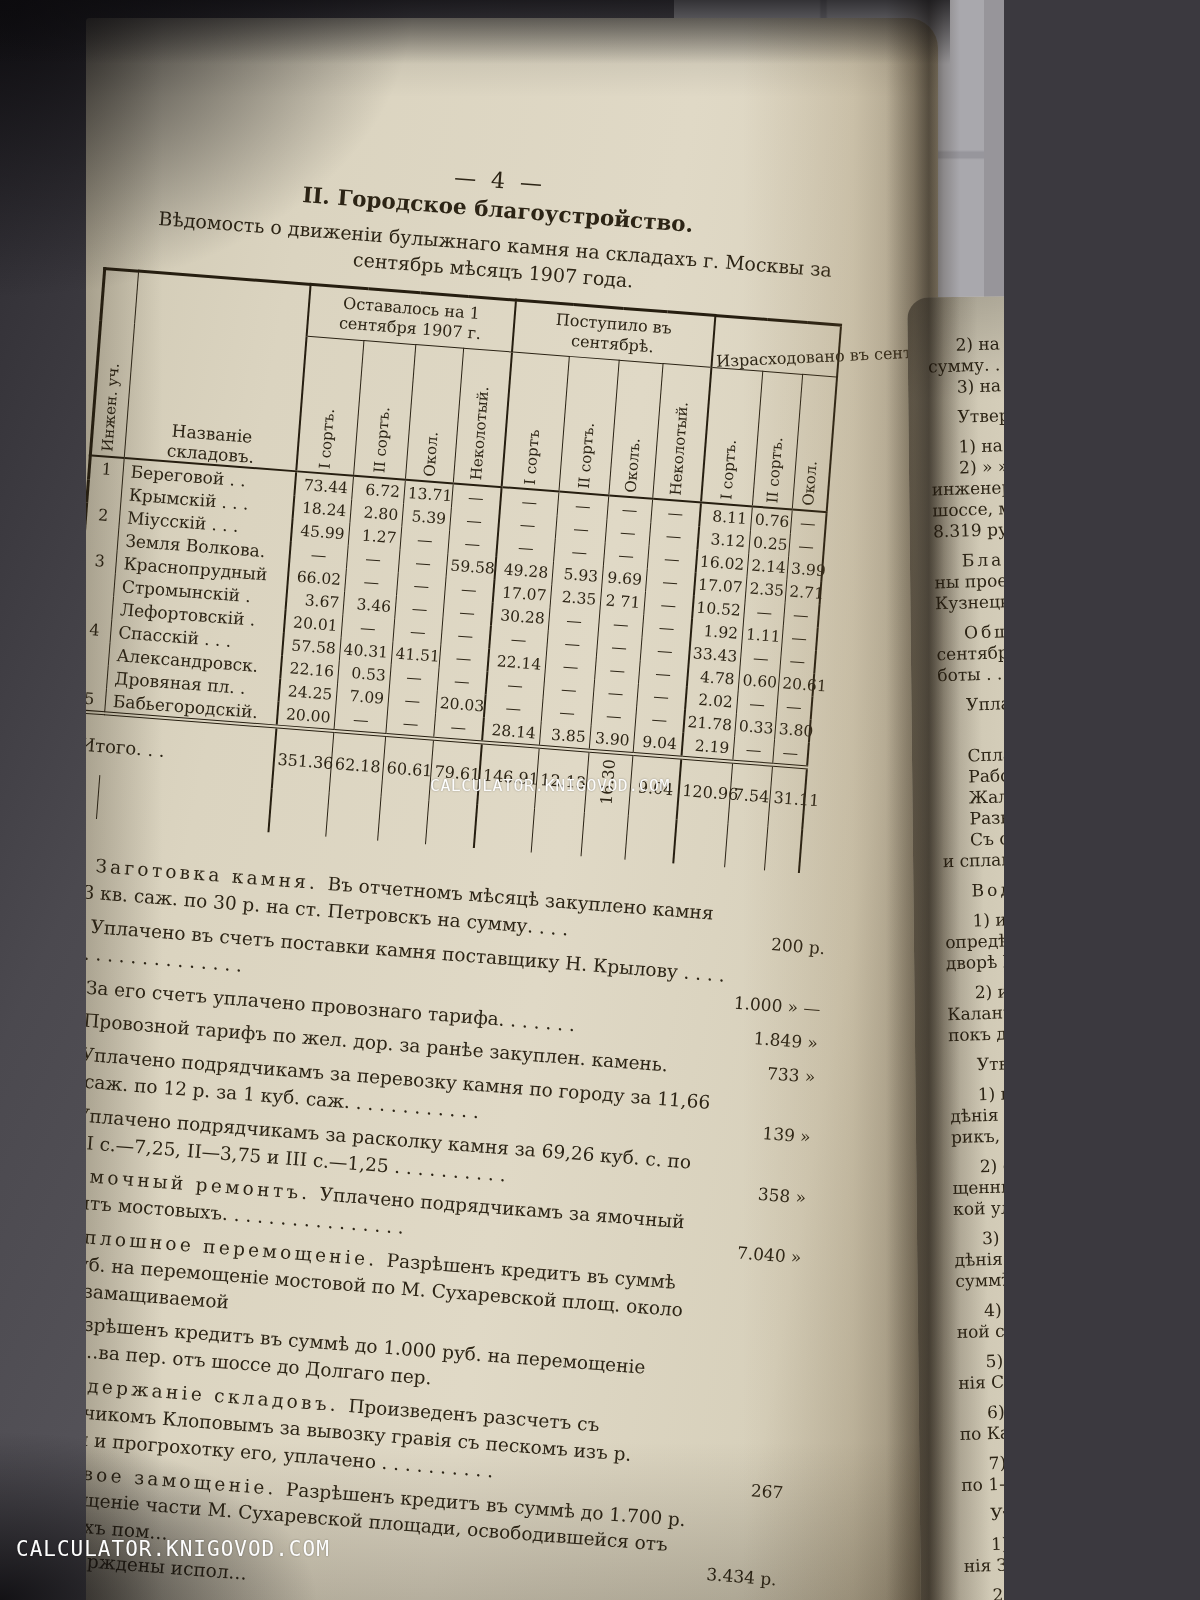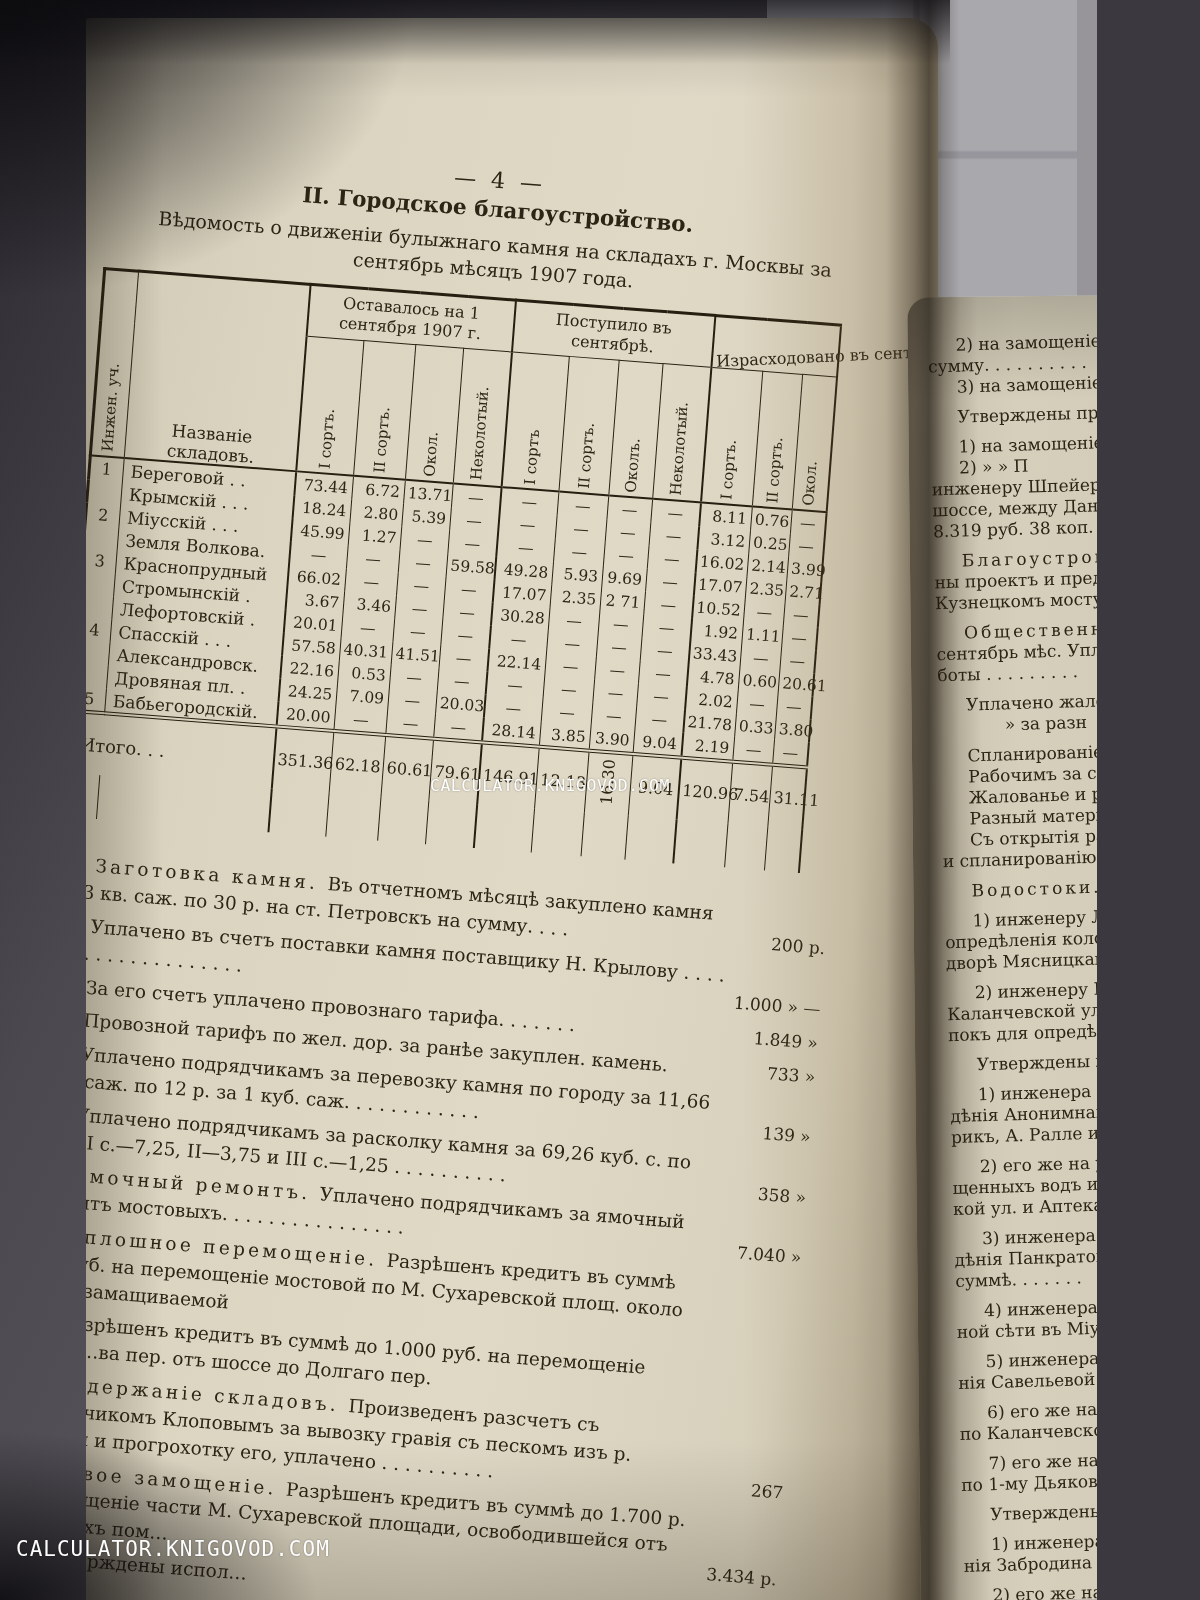--- a/index.html
+++ b/index.html
@@ -1,16 +1,16 @@
 <!DOCTYPE html>
 <html><head>
 <meta charset="utf-8">
 <style>
   html,body{margin:0;padding:0;background:#3b393f;}
-  .photo{position:relative;width:1097px;height:1600px;overflow:hidden;
+  .photo{position:relative;width:1004px;height:1600px;overflow:hidden;
          background:linear-gradient(115deg,#2c2a30 0%,#4b494f 28%,#5a585e 55%,#6a686d 100%);
          font-family:"DejaVu Serif","Liberation Serif",serif;color:#2c2415;}
   
   .wall{position:absolute;right:0;top:0;width:330px;height:375px;background:#a9a8ad;
         background-image:linear-gradient(to right,transparent 44%,#8e8d93 44.6%,#8e8d93 46%,transparent 46.6%),
                          linear-gradient(to bottom,transparent 40%,#97969c 40.6%,#97969c 42%,transparent 42.6%);}
   .wall-right{position:absolute;right:0;top:0;width:20px;height:1600px;background:#97959a;}
   
   .page-left{position:absolute;left:86px;top:18px;width:852px;height:1582px;overflow:hidden;
              border-radius:4px 30px 0 0;

